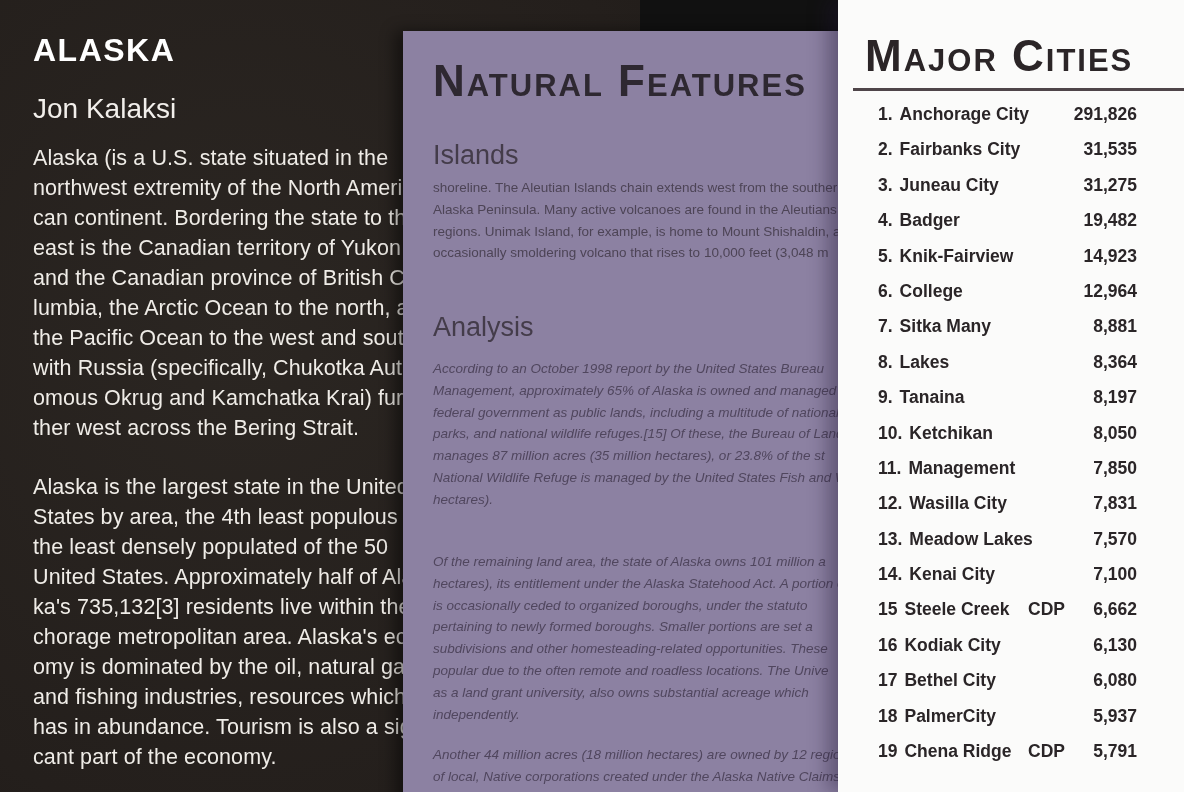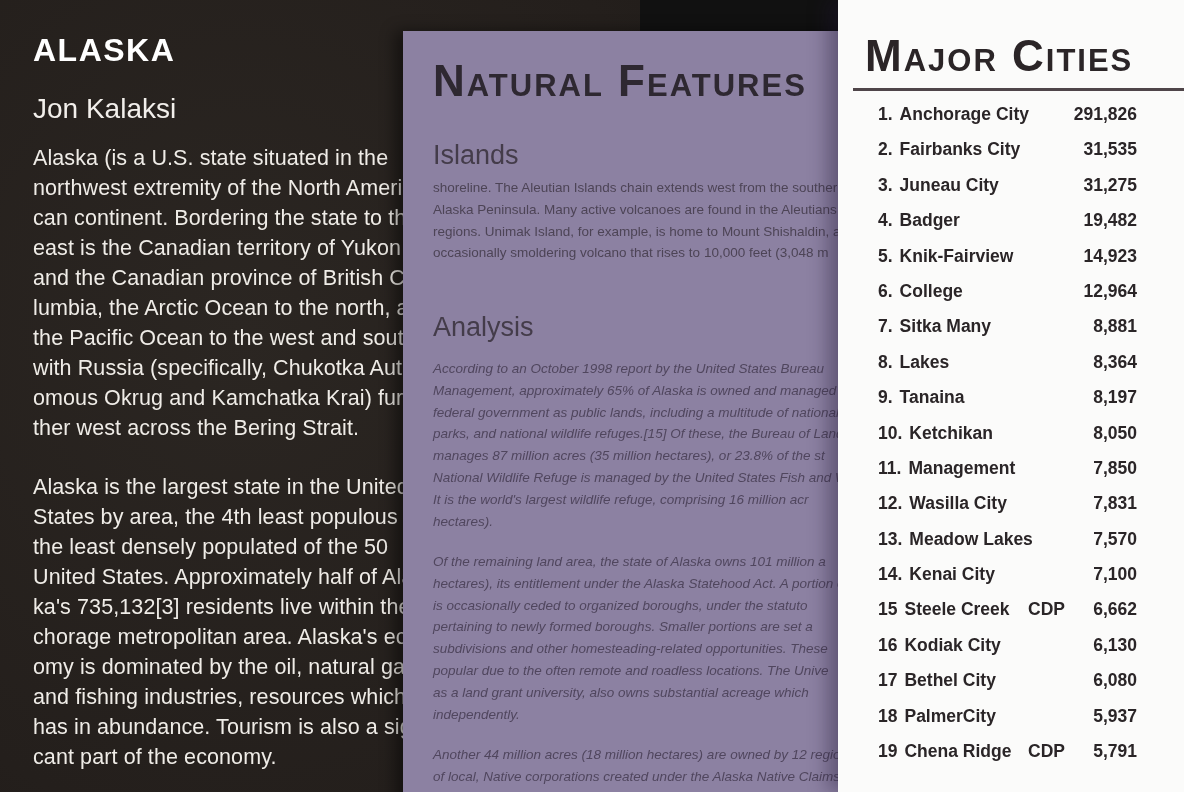--- a/index.html
+++ b/index.html
@@ -128,21 +128,20 @@
       </div>
     <div class="purple-h2" id="h2-analysis">Analysis</div>
     <div class="purple-body italic" id="analysis-para1">
 
     <div class="line">According to an October 1998 report by the United States Bureau</div>
         <div class="line">Management, approximately 65% of Alaska is owned and managed</div>
         <div class="line">federal government as public lands, including a multitude of national fo</div>
         <div class="line">parks, and national wildlife refuges.[15] Of these, the Bureau of Land</div>
         <div class="line">manages 87 million acres (35 million hectares), or 23.8% of the st</div>
         <div class="line">National Wildlife Refuge is managed by the United States Fish and W</div>
-        <div class="line">It is the world's largest wildlife refuge, comprising 16 million acr</div>
         <div class="line">hectares).</div>
       </div>
     <div class="purple-body italic" id="analysis-para2">
 
     <div class="line">Of the remaining land area, the state of Alaska owns 101 million a</div>
         <div class="line">hectares), its entitlement under the Alaska Statehood Act. A portion of</div>
         <div class="line">is occasionally ceded to organized boroughs, under the statuto</div>
         <div class="line">pertaining to newly formed boroughs. Smaller portions are set a</div>
         <div class="line">subdivisions and other homesteading-related opportunities. These</div>
         <div class="line">popular due to the often remote and roadless locations. The Unive</div>

